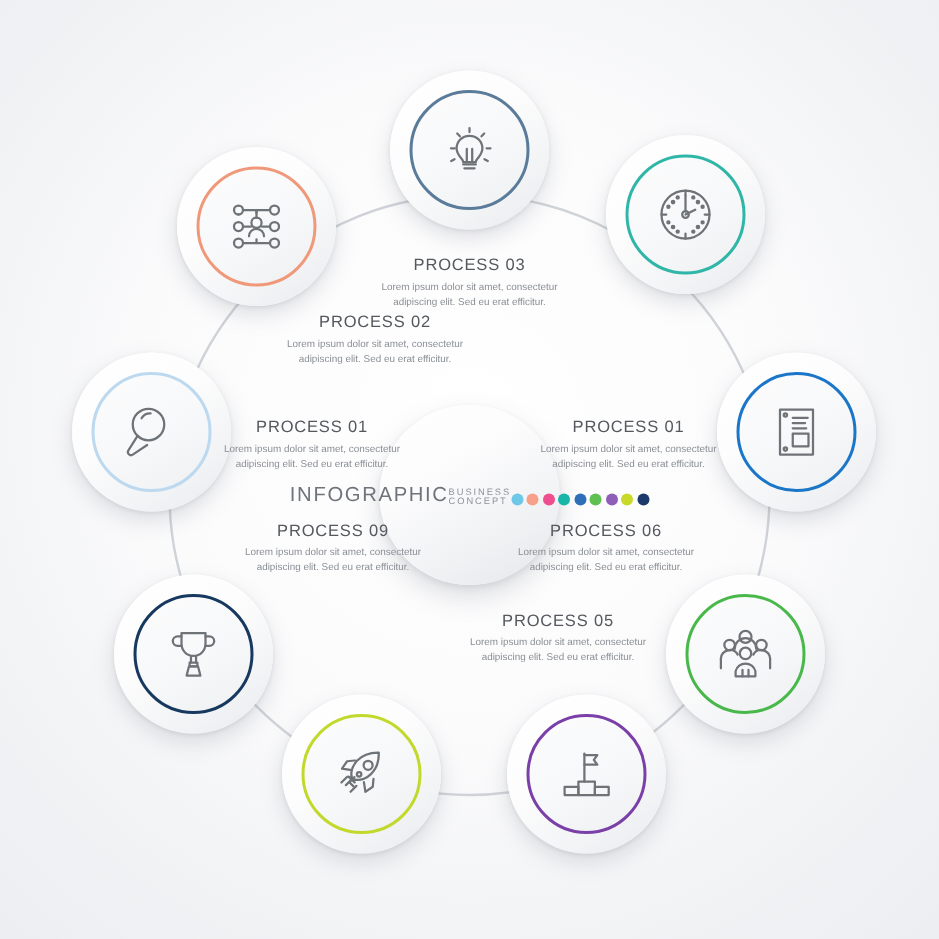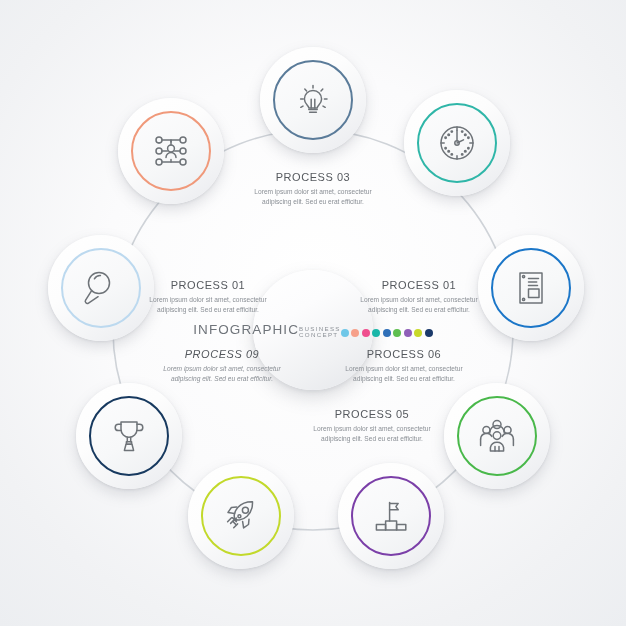--- a/index.html
+++ b/index.html
@@ -244,20 +244,24 @@
         <i style="background: rgb(200, 217, 42);"></i>
         <i style="background: rgb(27, 58, 107);"></i>
       </div>
   </div>
 
   <div class="tblock" style="left:249px;top:171px;">
     <p class="tt">PROCESS 03</p>
     <p class="td">Lorem ipsum dolor sit amet, consectetur adipiscing elit. Sed eu erat efficitur.</p>
   </div>
 
+  <div class="tblock" style="left:186px;top:209px;">
+    <p class="tt">PROCESS 02</p>
+    <p class="td">Lorem ipsum dolor sit amet, consectetur adipiscing elit. Sed eu erat efficitur.</p>
+  </div>
 
   <div class="tblock" style="left:144px;top:279px;">
     <p class="tt">PROCESS 01</p>
     <p class="td">Lorem ipsum dolor sit amet, consectetur adipiscing elit. Sed eu erat efficitur.</p>
   </div>
 
 
   <div class="tblock" style="left:355px;top:279px;">
     <p class="tt">PROCESS 01</p>
     <p class="td">Lorem ipsum dolor sit amet, consectetur adipiscing elit. Sed eu erat efficitur.</p>
@@ -267,18 +271,18 @@
     <p class="tt">PROCESS 06</p>
     <p class="td">Lorem ipsum dolor sit amet, consectetur adipiscing elit. Sed eu erat efficitur.</p>
   </div>
 
   <div class="tblock" style="left:308px;top:408px;">
     <p class="tt">PROCESS 05</p>
     <p class="td">Lorem ipsum dolor sit amet, consectetur adipiscing elit. Sed eu erat efficitur.</p>
   </div>
 
 
-  <div class="tblock" style="left:158px;top:348px;font-style:italic;">
+  <div class="tblock" style="left:158px;top:348px;">
     <p class="tt">PROCESS 09</p>
     <p class="td">Lorem ipsum dolor sit amet, consectetur adipiscing elit. Sed eu erat efficitur.</p>
   </div>
 
 </div>
 
 </body></html>

